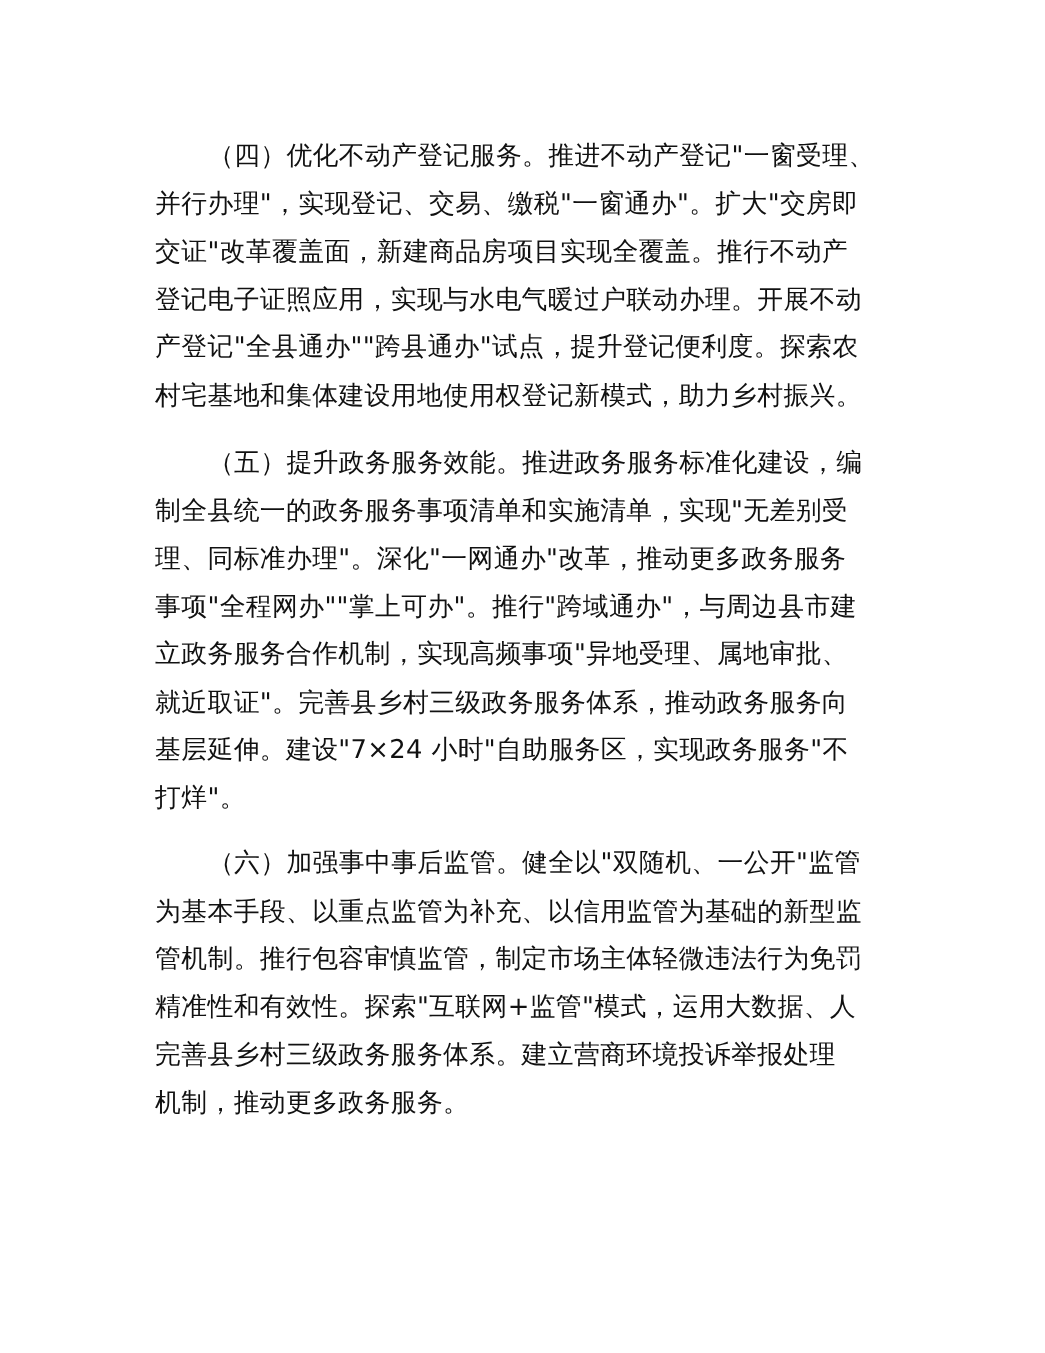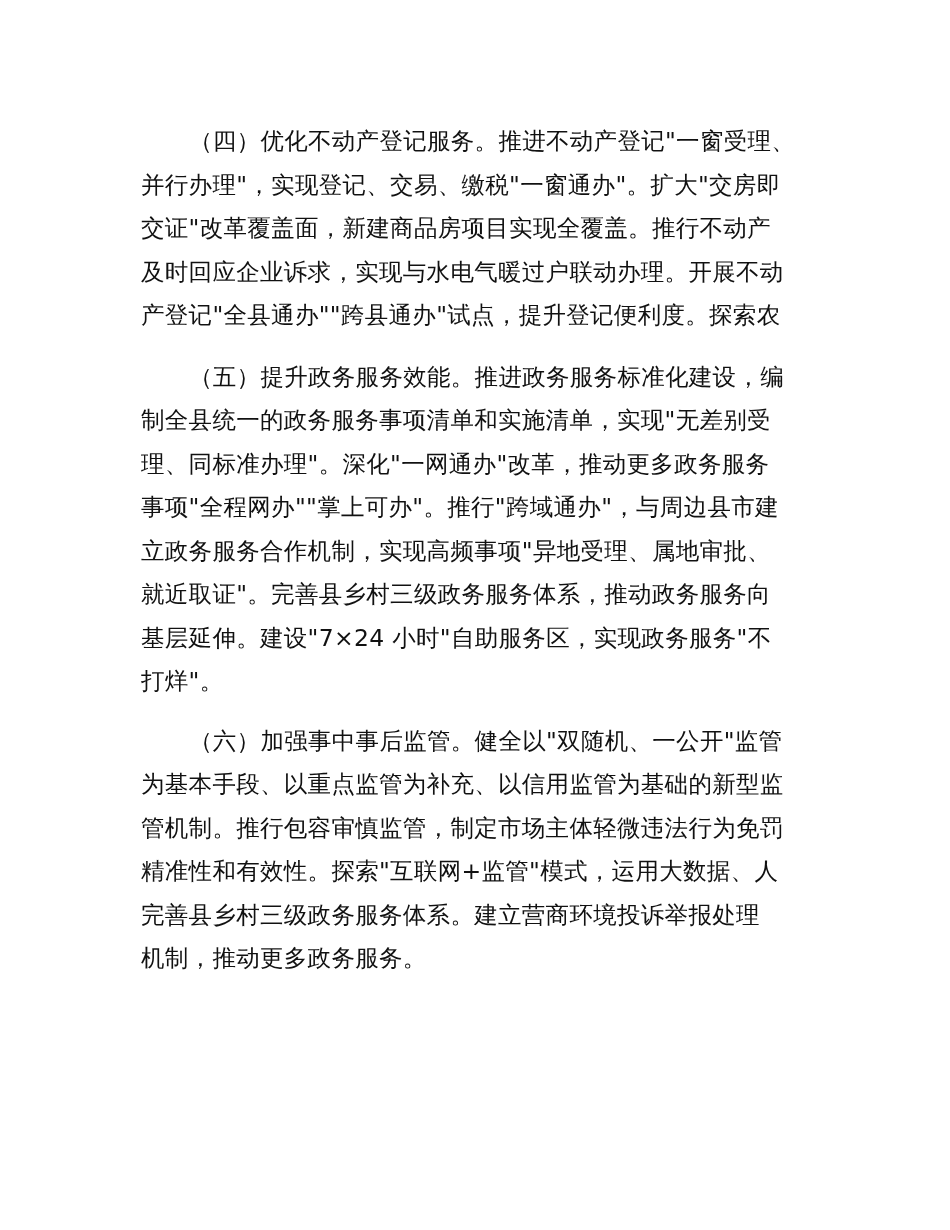--- a/index.html
+++ b/index.html
@@ -40,22 +40,23 @@
   </style>
 </head>
 <body>
 
 <div class="page">
 
   <div class="para" id="p1">
     <span class="line first">（四）优化不动产登记服务。推进不动产登记"一窗受理、</span>
     <span class="line">并行办理"，实现登记、交易、缴税"一窗通办"。扩大"交房即</span>
     <span class="line">交证"改革覆盖面，新建商品房项目实现全覆盖。推行不动产</span>
-    <span class="line">及时回应企业诉求，实现与水电气暖过户联动办理。开展不动</span>
+    <span class="line">登记电子证照应用，实现与水电气暖过户联动办理。开展不动</span>
     <span class="line">产登记"全县通办""跨县通办"试点，提升登记便利度。探索农</span>
+    <span class="line">村宅基地和集体建设用地使用权登记新模式，助力乡村振兴。</span>
   </div>
 
   <div class="para" id="p2">
     <span class="line first">（五）提升政务服务效能。推进政务服务标准化建设，编</span>
     <span class="line">制全县统一的政务服务事项清单和实施清单，实现"无差别受</span>
     <span class="line">理、同标准办理"。深化"一网通办"改革，推动更多政务服务</span>
     <span class="line">事项"全程网办""掌上可办"。推行"跨域通办"，与周边县市建</span>
     <span class="line">立政务服务合作机制，实现高频事项"异地受理、属地审批、</span>
     <span class="line">就近取证"。完善县乡村三级政务服务体系，推动政务服务向</span>
     <span class="line">基层延伸。建设"7×24 小时"自助服务区，实现政务服务"不</span>

